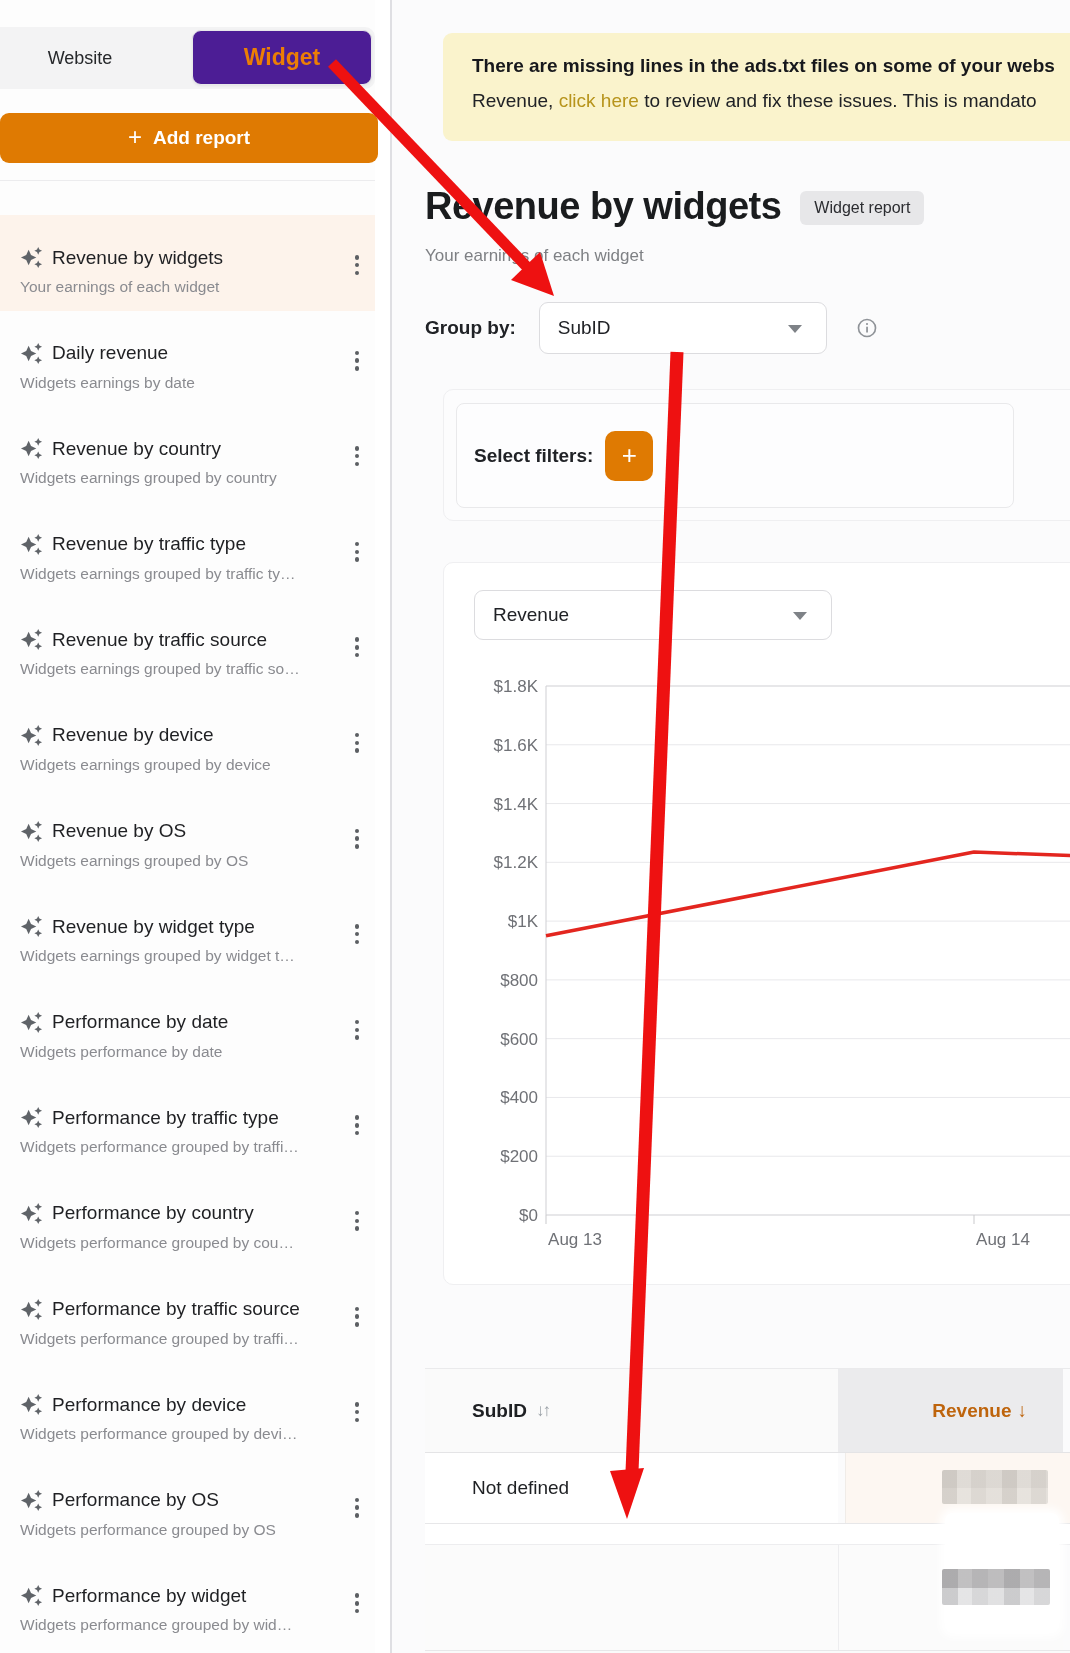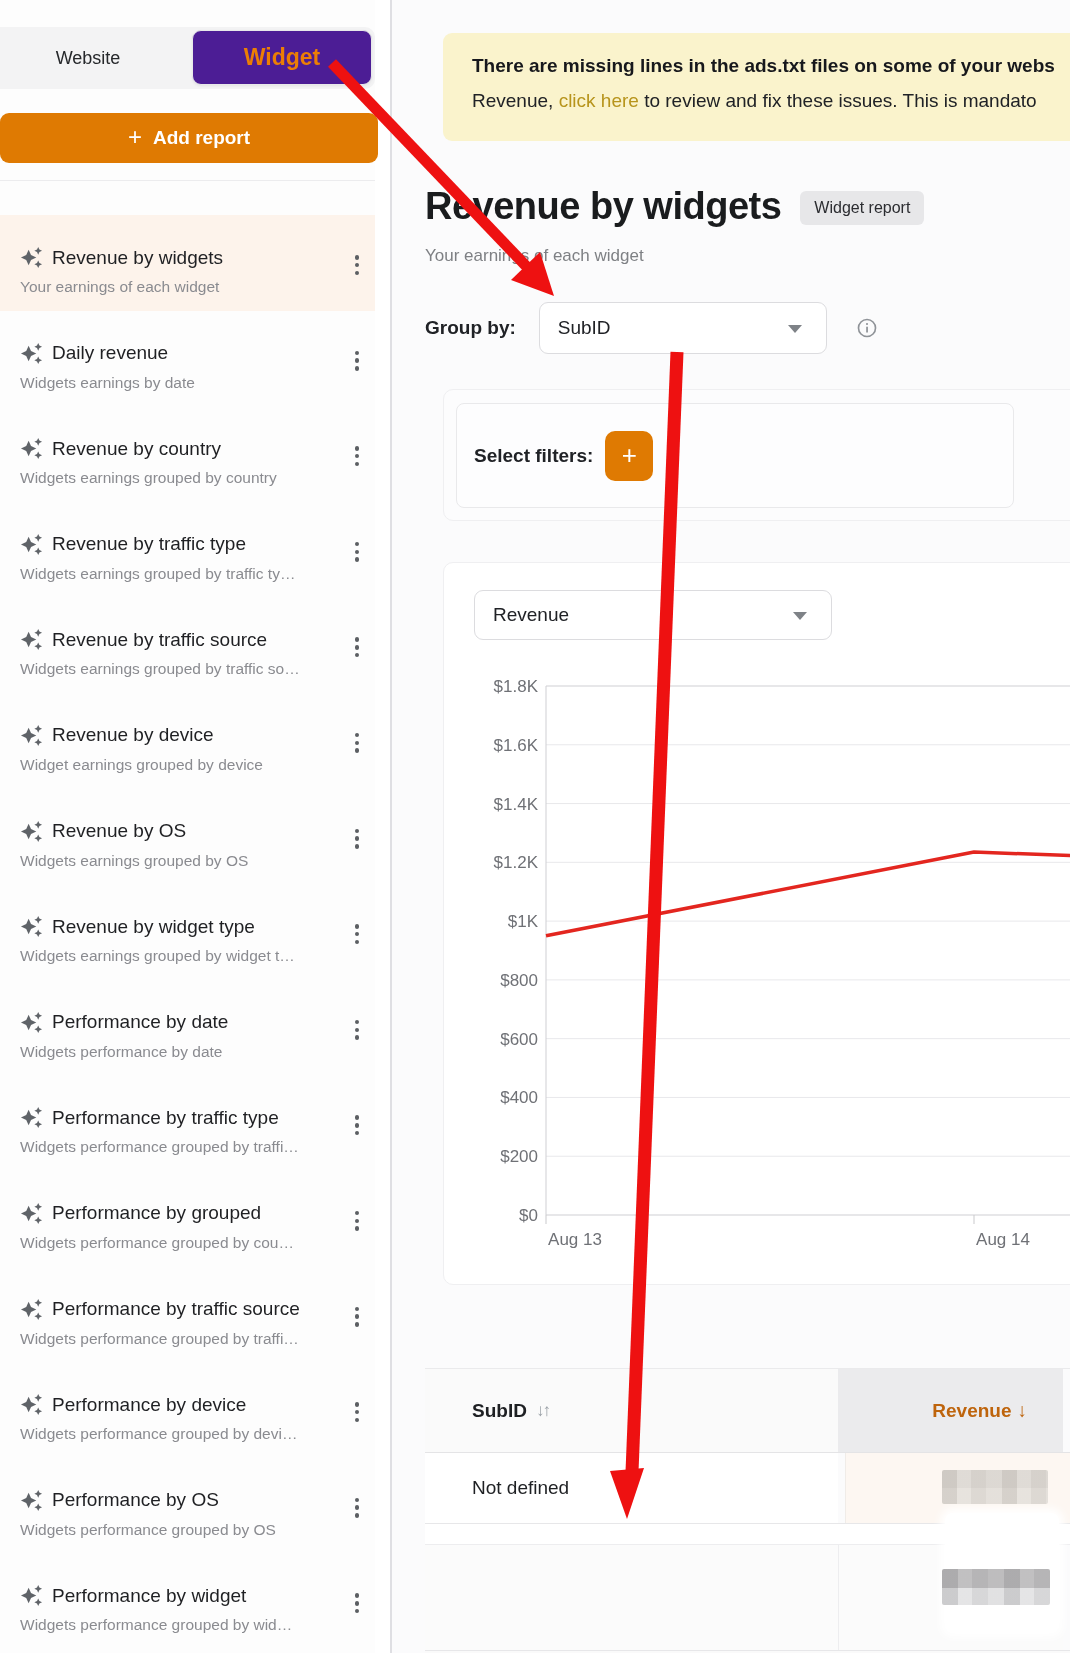--- a/index.html
+++ b/index.html
@@ -5,21 +5,21 @@
   * { margin:0; padding:0; box-sizing:border-box; }
   html,body { width:1070px; height:1653px; }
   body {
     position:relative; overflow:hidden; background:#ffffff;
     font-family:"Liberation Sans", sans-serif; color:#202124;
   }
   
   .sidebar { position:absolute; left:0; top:0; width:375px; height:1653px; background:#fdfdfd; }
   .v-divider { position:absolute; left:390px; top:0; width:2px; height:1653px; background:#dfdfe3; }
   .seg-control { position:absolute; left:0; top:27px; width:375px; height:62px; background:#f3f3f4; border-radius:0 10px 10px 0; }
-  .seg-website { position:absolute; left:8px; top:0; width:160px; height:100%; display:flex; align-items:center; justify-content:center; font-size:18px; color:#26282b; cursor:pointer; }
+  .seg-website { position:absolute; left:0; top:0; width:160px; height:100%; display:flex; align-items:center; justify-content:center; font-size:18px; color:#26282b; cursor:pointer; }
   .seg-widget { position:absolute; left:192px; top:3px; width:180px; height:55px; background:#4c1d95; border:1px solid #e8e8ea; border-radius:9px; box-shadow:0 1px 3px rgba(0,0,0,.07); display:flex; align-items:center; justify-content:center; font-size:23px; font-weight:700; color:#ec7e04; cursor:pointer; }
   .add-report { position:absolute; left:0; top:113px; width:378px; height:50px; background:#df7a02; border:none; border-radius:9px; color:#fff; font-family:inherit; font-size:19px; font-weight:700; display:flex; align-items:center; justify-content:center; gap:11px; cursor:pointer; }
   .add-report .plus { font-size:24px; font-weight:400; line-height:1; margin-top:-2px; }
   .sb-divider { position:absolute; left:0; top:180px; width:375px; height:1px; background:#ececee; }
   .report-list { position:absolute; left:0; top:215px; width:375px; }
   .report-item { position:relative; height:95.6px; padding:31px 30px 0 20px; cursor:pointer; }
   .report-item.active { background:#fdf3eb; }
   .report-item .row1 { display:flex; align-items:center; gap:9px; }
   .report-item .title { font-size:19px; color:#1f2023; white-space:nowrap; }
   .report-item .desc { margin-top:9px; margin-left:0; font-size:15.5px; color:#8a8b90; white-space:nowrap; }
@@ -170,21 +170,21 @@
         </div>
   </div>
 
   <div class="report-item">
     <div class="row1">
       <svg class="sparkle" viewBox="0 0 24 24">
         <path fill="#5f6368" d="M19 9l1.25-2.75L23 5l-2.75-1.25L19 1l-1.25 2.75L15 5l2.75 1.25L19 9zm-7.5.5L9 4 6.5 9.5 1 12l5.5 2.5L9 20l2.5-5.5L17 12l-5.5-2.5zM19 15l-1.25 2.75L15 19l2.75 1.25L19 23l1.25-2.75L23 19l-2.75-1.25L19 15z"></path>
       </svg>
       <span class="title">Revenue by device</span>
     </div>
-    <div class="desc">Widget earnings grouped by device</div>
+    <div class="desc">Widgets earnings grouped by device</div>
     <div class="kebab">
           <i></i>
           <i></i>
           <i></i>
         </div>
   </div>
 
   <div class="report-item">
     <div class="row1">
       <svg class="sparkle" viewBox="0 0 24 24">
@@ -243,21 +243,21 @@
           <i></i>
           <i></i>
         </div>
   </div>
 
   <div class="report-item">
     <div class="row1">
       <svg class="sparkle" viewBox="0 0 24 24">
         <path fill="#5f6368" d="M19 9l1.25-2.75L23 5l-2.75-1.25L19 1l-1.25 2.75L15 5l2.75 1.25L19 9zm-7.5.5L9 4 6.5 9.5 1 12l5.5 2.5L9 20l2.5-5.5L17 12l-5.5-2.5zM19 15l-1.25 2.75L15 19l2.75 1.25L19 23l1.25-2.75L23 19l-2.75-1.25L19 15z"></path>
       </svg>
-      <span class="title">Performance by grouped</span>
+      <span class="title">Performance by country</span>
     </div>
     <div class="desc">Widgets performance grouped by cou…</div>
     <div class="kebab">
           <i></i>
           <i></i>
           <i></i>
         </div>
   </div>
 
   <div class="report-item">

